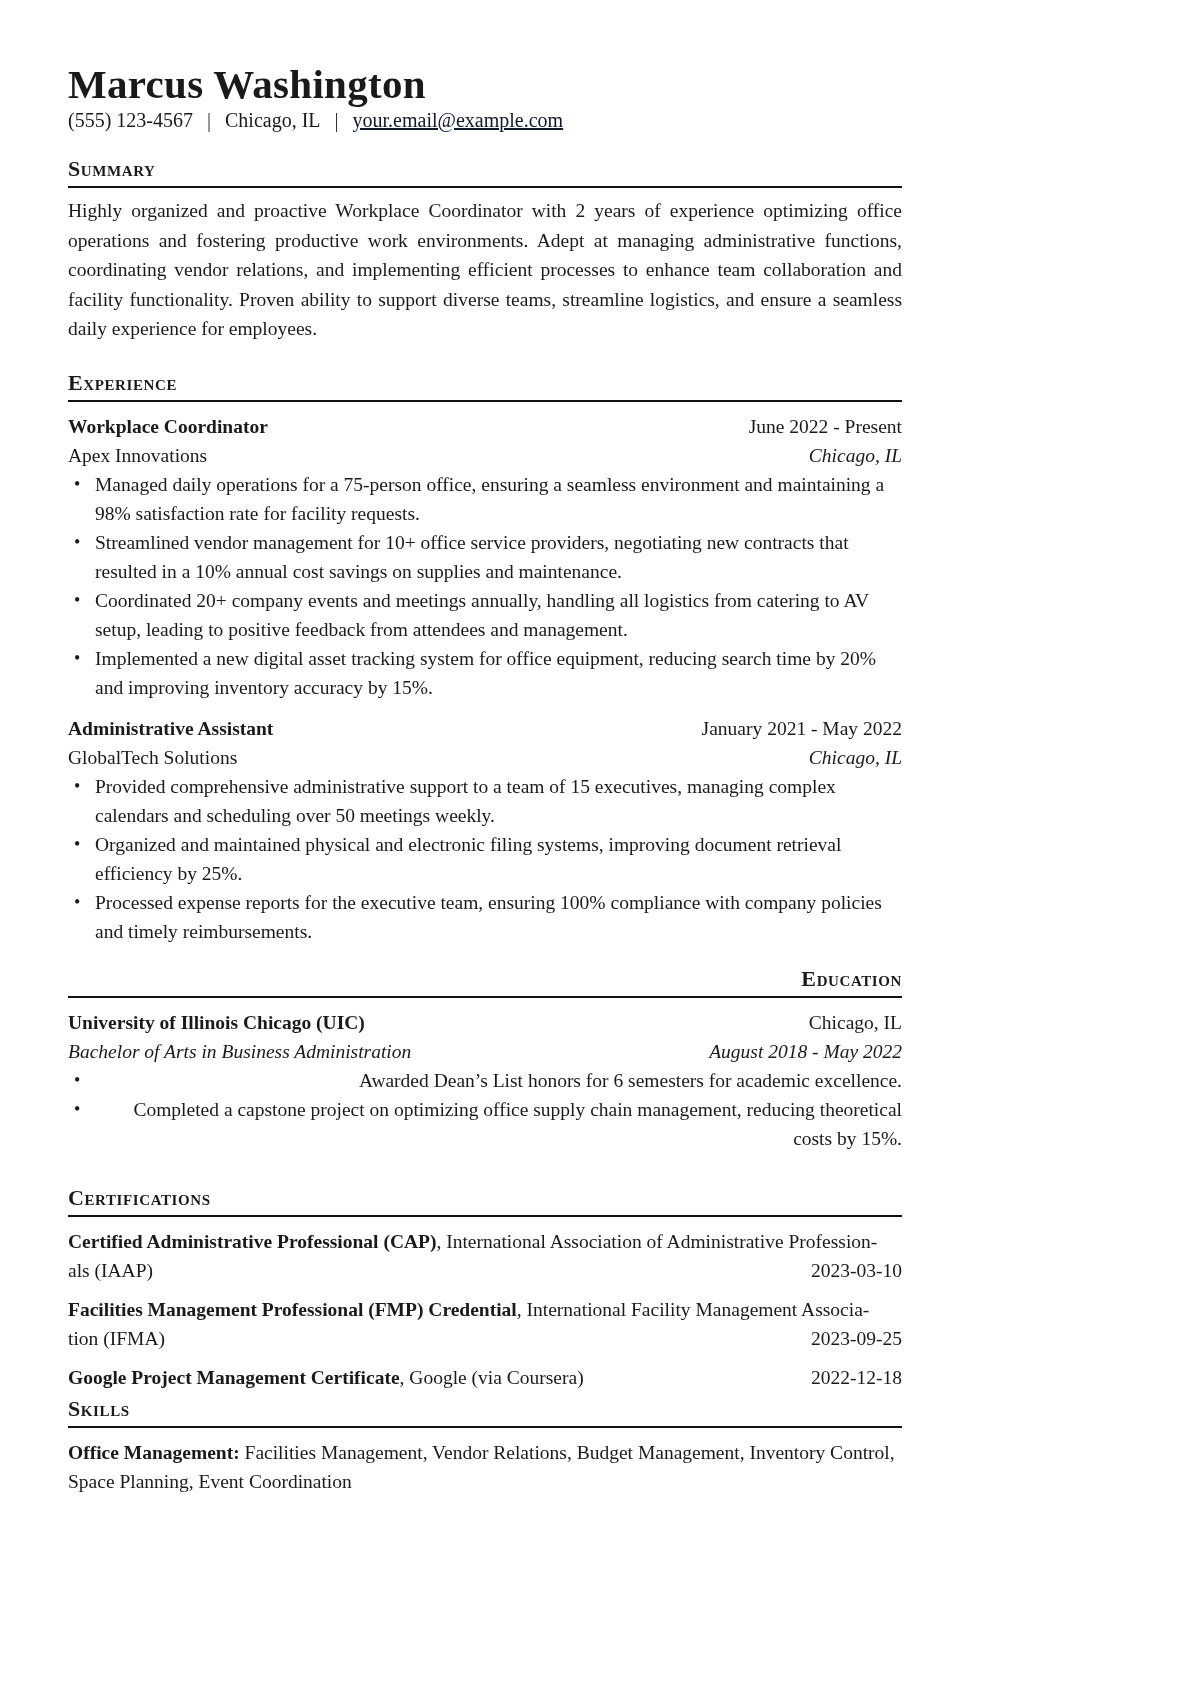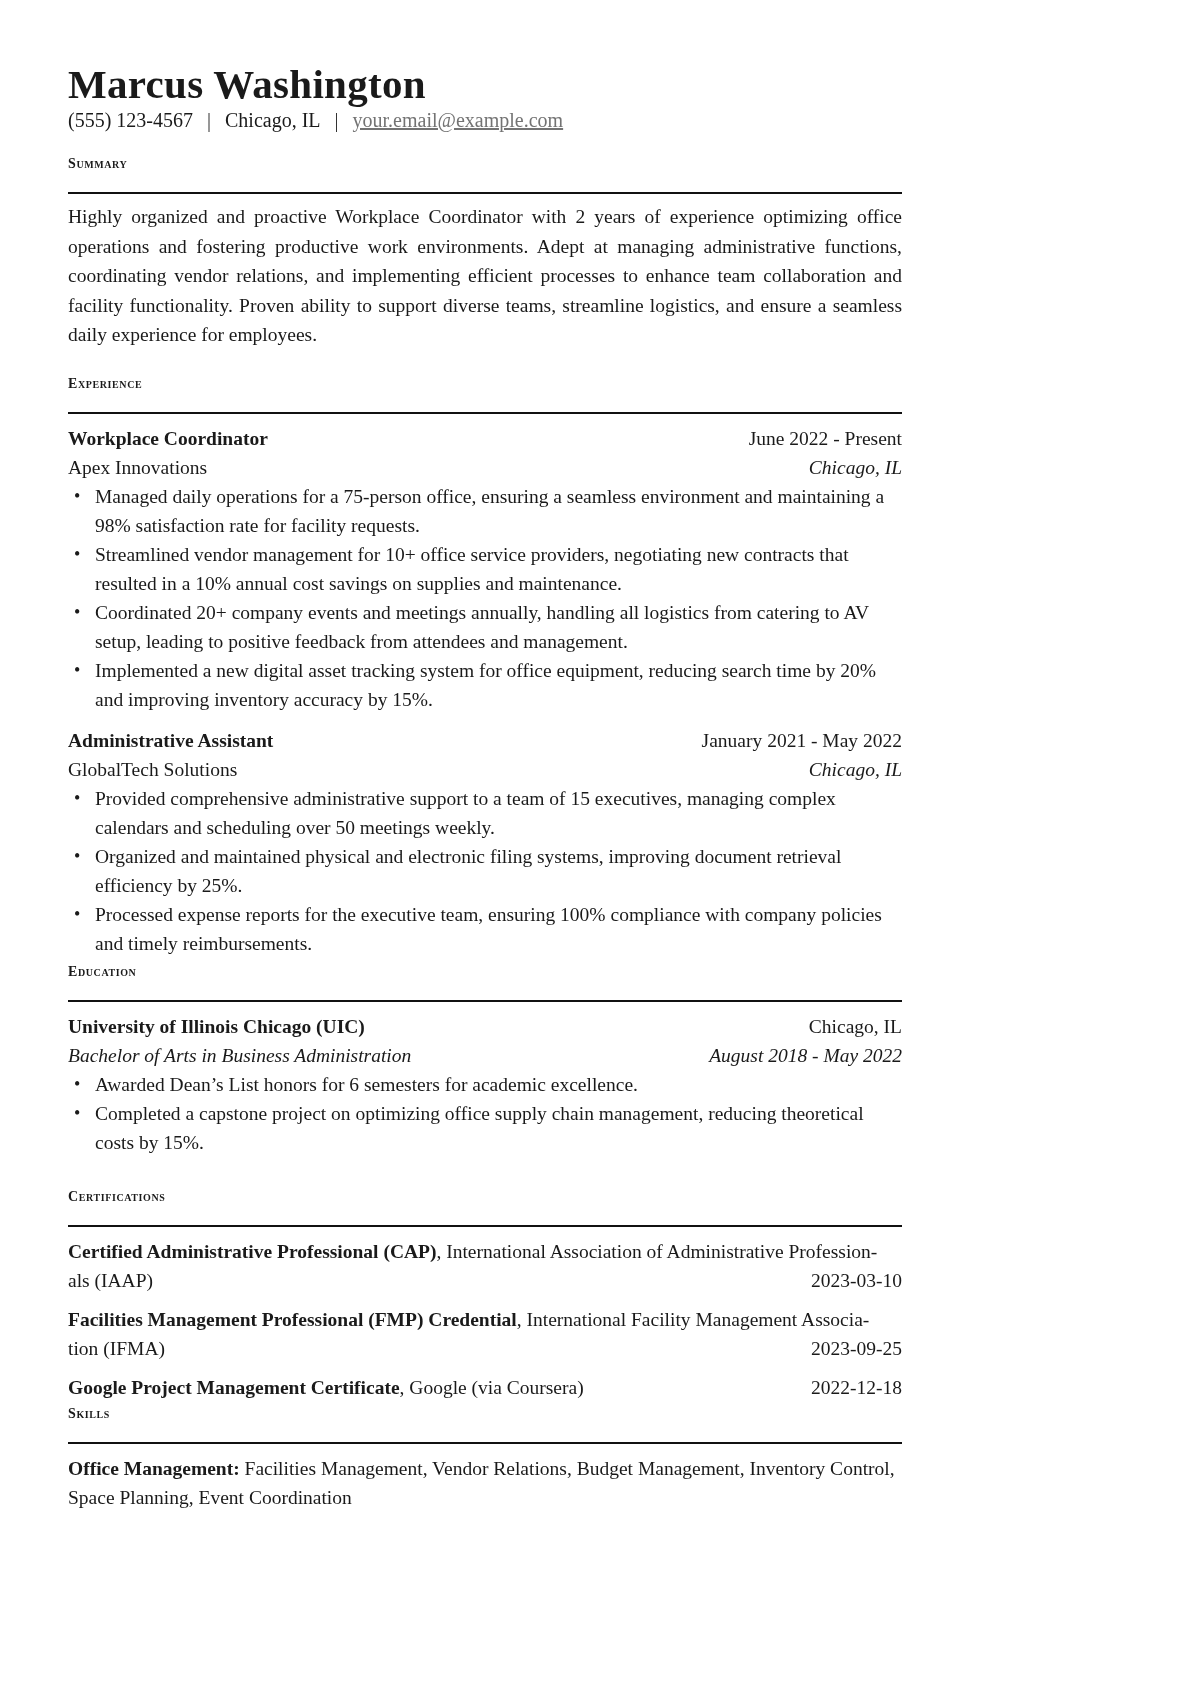--- a/index.html
+++ b/index.html
@@ -23,29 +23,29 @@
     letter-spacing: 0.3px;
   }
   .contact {
     font-family: "Liberation Serif", serif;
     font-size: 20px;
     margin-top: 4px;
     display: flex;
     align-items: center;
   }
   .contact .sep { margin: 0 14px; color: #333; }
-  .contact a { color: #737373; }
+  .contact a { color: #0f172a; }
   .section-title {
     font-family: "Liberation Serif", serif;
     font-weight: bold;
-    font-size: 14px;
+    font-size: 22px;
     font-variant: small-caps;
     letter-spacing: 0.6px;
     margin: 0;
-    padding-bottom: 20px;
+    padding-bottom: 4px;
     border-bottom: 2px solid #111;
   }
   .section { margin-top: 22px; }
   .summary-text {
     font-family: "Liberation Serif", serif;
     font-size: 19.5px;
     line-height: 29.5px;
     margin-top: 8px;
     text-align: justify;
   }
@@ -144,21 +144,21 @@
         <span class="ital">Chicago, IL</span>
       </div>
       <ul class="bullets">
         <li>Provided comprehensive administrative support to a team of 15 executives, managing complex calendars and scheduling over 50 meetings weekly.</li>
         <li>Organized and maintained physical and electronic filing systems, improving document retrieval efficiency by 25%.</li>
         <li>Processed expense reports for the executive team, ensuring 100% compliance with company policies and timely reimbursements.</li>
       </ul>
     </div>
   </div>
 
-  <div class="section" style="margin-top:6px;">
+  <div class="section" style="margin-top:20px;text-align:right;">
     <h2 class="section-title">Education</h2>
     <div class="entry">
       <div class="row">
         <span class="bold">University of Illinois Chicago (UIC)</span>
         <span>Chicago, IL</span>
       </div>
       <div class="row">
         <span class="ital">Bachelor of Arts in Business Administration</span>
         <span class="ital">August 2018 - May 2022</span>
       </div>

